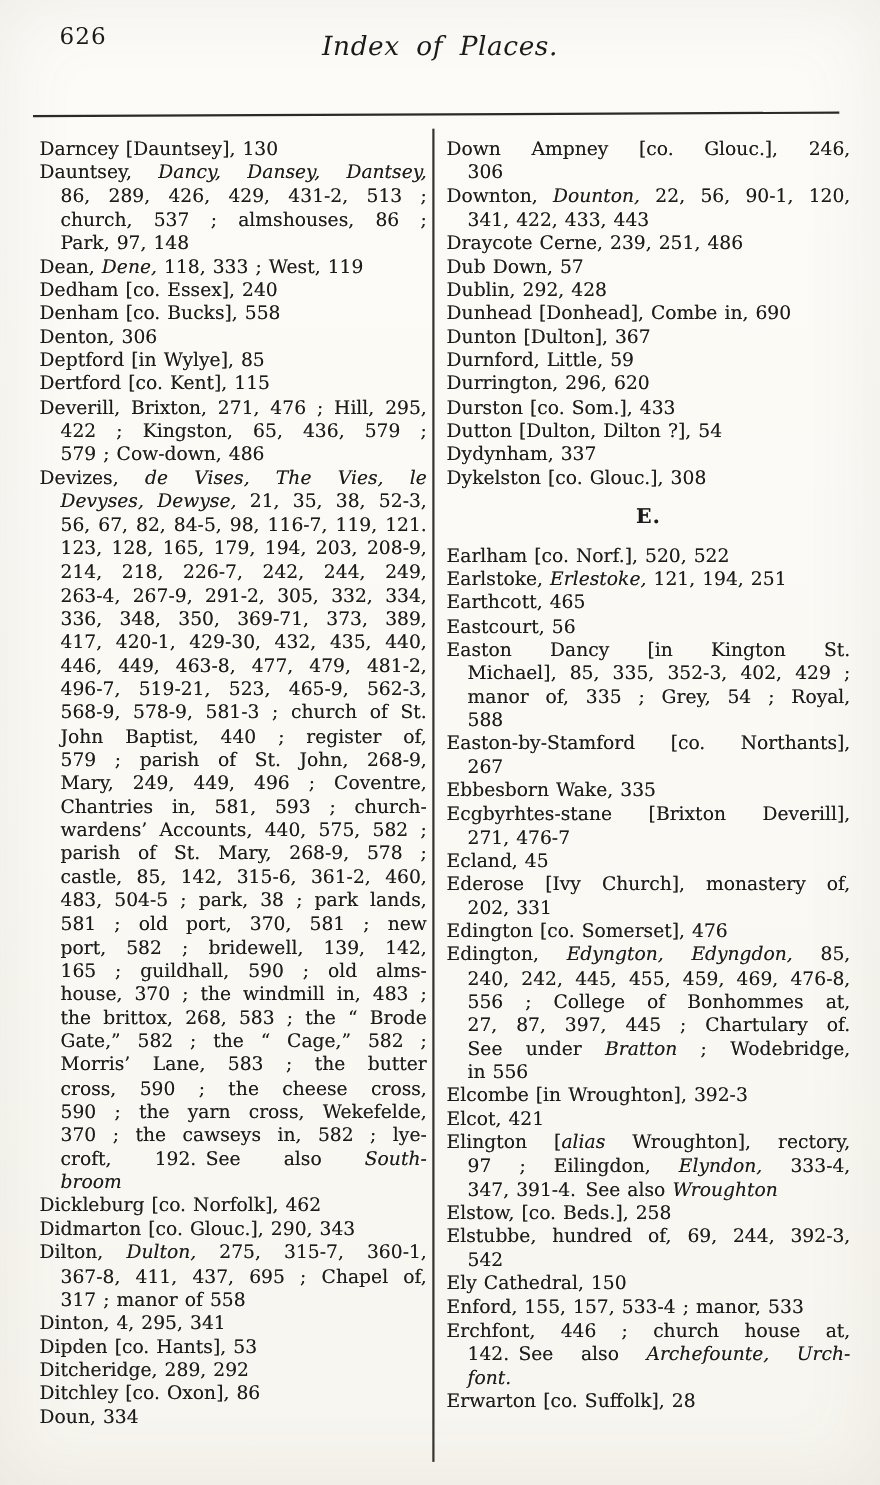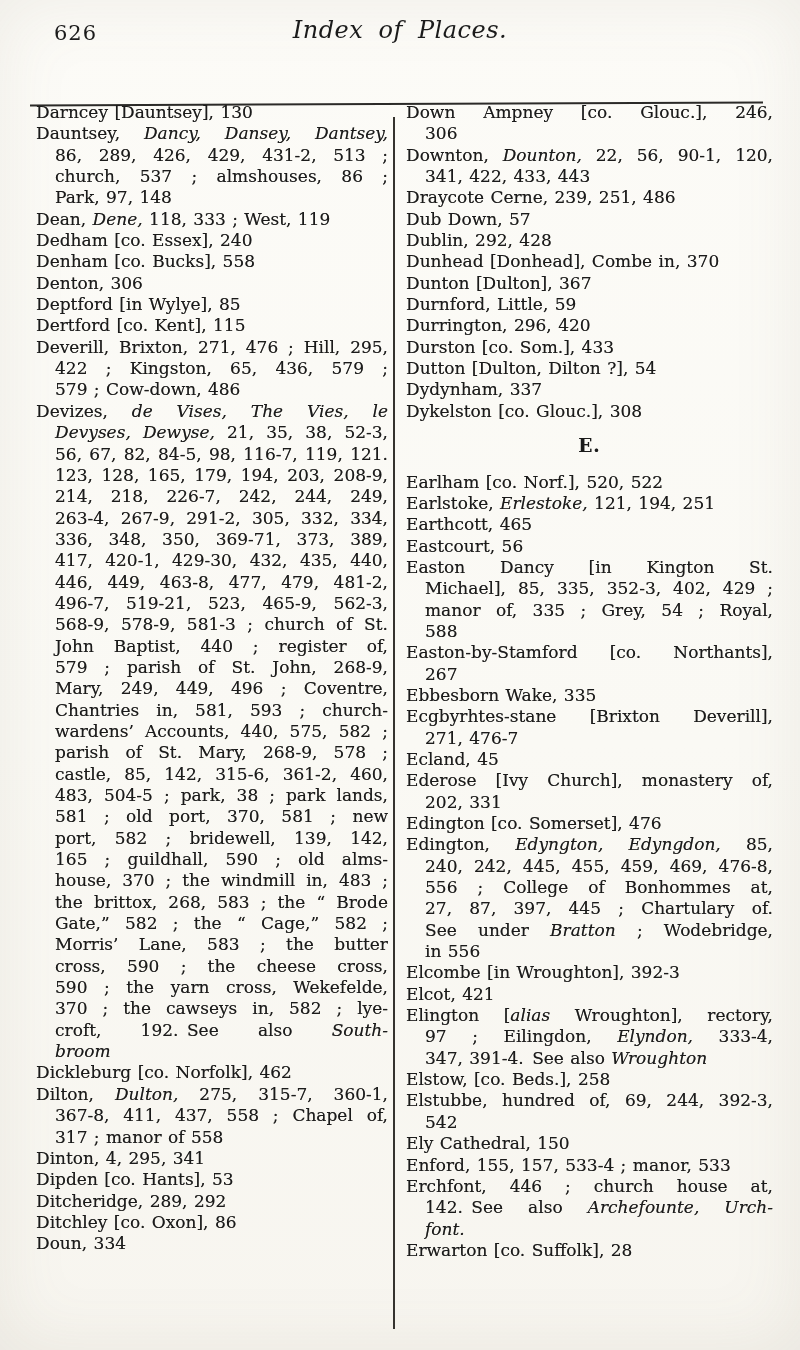--- a/index.html
+++ b/index.html
@@ -19,21 +19,21 @@
   .pagenum {
     position: absolute;
     top: 21px;
     left: 54px;
     font-size: 21px;
     letter-spacing: 1px;
   }
 
   .title {
     position: absolute;
-    top: 16px;
+    top: 28px;
     left: 0;
     width: 100%;
     text-align: center;
     font-style: italic;
     font-size: 24px;
     word-spacing: 7px;
     letter-spacing: 0.5px;
   }
 
   .hrule {
@@ -50,21 +50,21 @@
     position: absolute;
     left: 393px;
     top: 117px;
     width: 1.6px;
     height: 1212px;
     background: #35332f;
   }
 
   .col {
     position: absolute;
-    top: 102px;
+    top: 126px;
     font-size: 17px;
     line-height: 21.35px;
     word-spacing: 1px;
     text-shadow: 0 0 0.5px rgba(25, 23, 20, 0.55);
   }
   .col-left  { left: 36px;  width: 352px; }
   .col-right { left: 406px; width: 367px; }
 
   .line { text-align: justify; text-align-last: justify; }
   .line.cont { padding-left: 19px; }
@@ -149,22 +149,25 @@
         <div class="line cont">cross, 590 ; the cheese cross,</div>
         <div class="line cont">590 ; the yarn cross, Wekefelde,</div>
         <div class="line cont">370 ; the cawseys in, 582 ; lye-</div>
         <div class="line cont">croft, 192. See also <i>South-</i></div>
         <div class="line cont lastline"><i>broom</i></div>
       </div>
       <div class="entry">
         <div class="line lastline">Dickleburg [co. Norfolk], 462</div>
       </div>
       <div class="entry">
+        <div class="line lastline">Didmarton [co. Glouc.], 290, 343</div>
+      </div>
+      <div class="entry">
         <div class="line">Dilton, <i>Dulton,</i> 275, 315-7, 360-1,</div>
-        <div class="line cont">367-8, 411, 437, 558 ; Chapel of,</div>
+        <div class="line cont">367-8, 411, 437, 695 ; Chapel of,</div>
         <div class="line cont lastline">317 ; manor of 558</div>
       </div>
       <div class="entry">
         <div class="line lastline">Dinton, 4, 295, 341</div>
       </div>
       <div class="entry">
         <div class="line lastline">Dipden [co. Hants], 53</div>
       </div>
       <div class="entry">
         <div class="line lastline">Ditcheridge, 289, 292</div>
@@ -188,30 +191,30 @@
       <div class="entry">
         <div class="line lastline">Draycote Cerne, 239, 251, 486</div>
       </div>
       <div class="entry">
         <div class="line lastline">Dub Down, 57</div>
       </div>
       <div class="entry">
         <div class="line lastline">Dublin, 292, 428</div>
       </div>
       <div class="entry">
-        <div class="line lastline">Dunhead [Donhead], Combe in, 370</div>
+        <div class="line lastline">Dunhead [Donhead], Combe in, 690</div>
       </div>
       <div class="entry">
         <div class="line lastline">Dunton [Dulton], 367</div>
       </div>
       <div class="entry">
         <div class="line lastline">Durnford, Little, 59</div>
       </div>
       <div class="entry">
-        <div class="line lastline">Durrington, 296, 420</div>
+        <div class="line lastline">Durrington, 296, 620</div>
       </div>
       <div class="entry">
         <div class="line lastline">Durston [co. Som.], 433</div>
       </div>
       <div class="entry">
         <div class="line lastline">Dutton [Dulton, Dilton ?], 54</div>
       </div>
       <div class="entry">
         <div class="line lastline">Dydynham, 337</div>
       </div>

